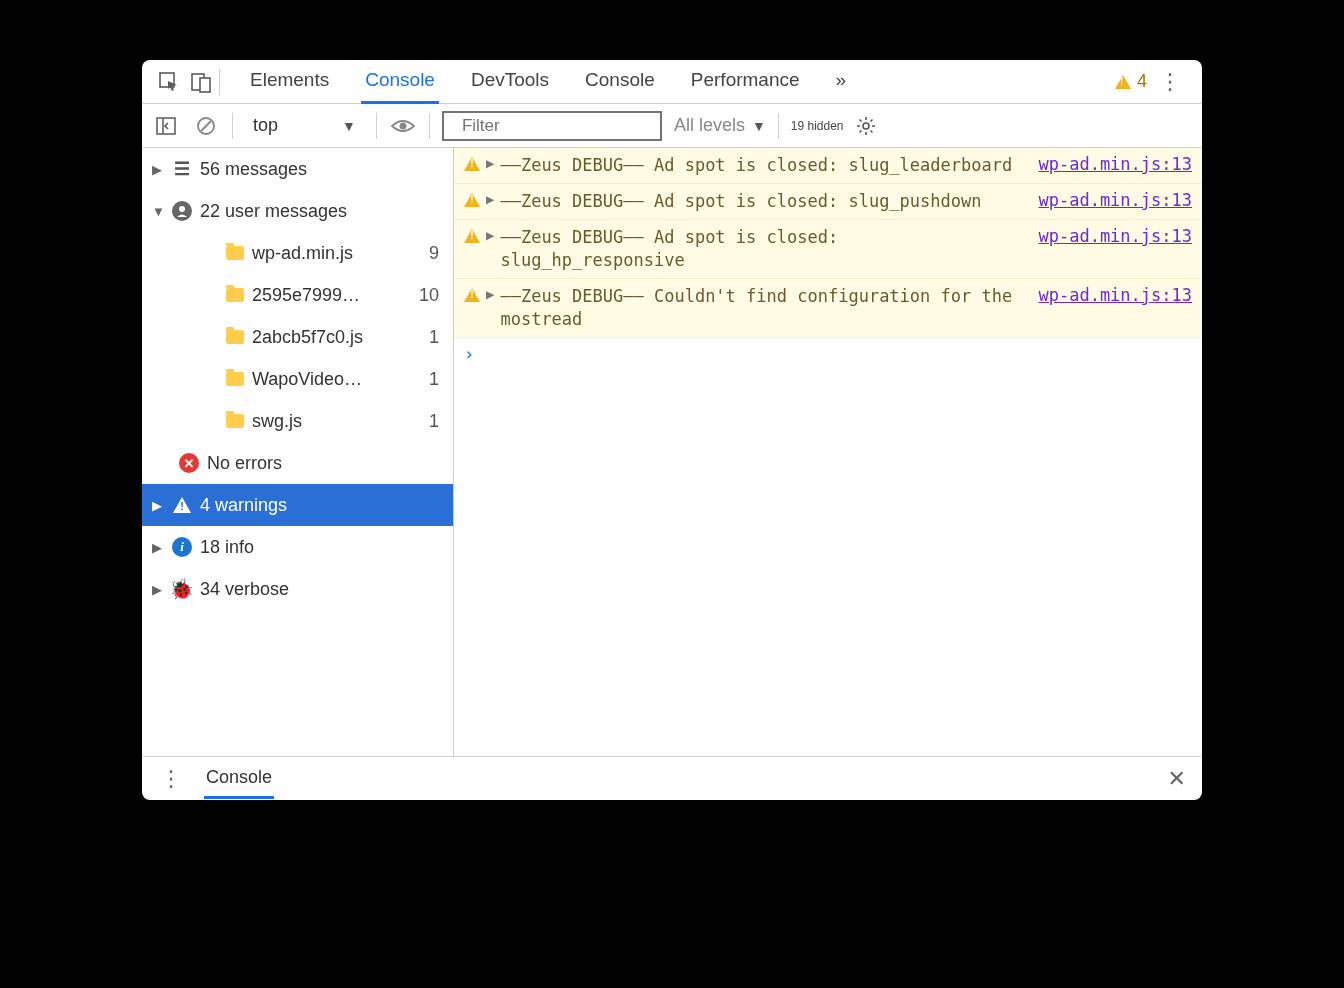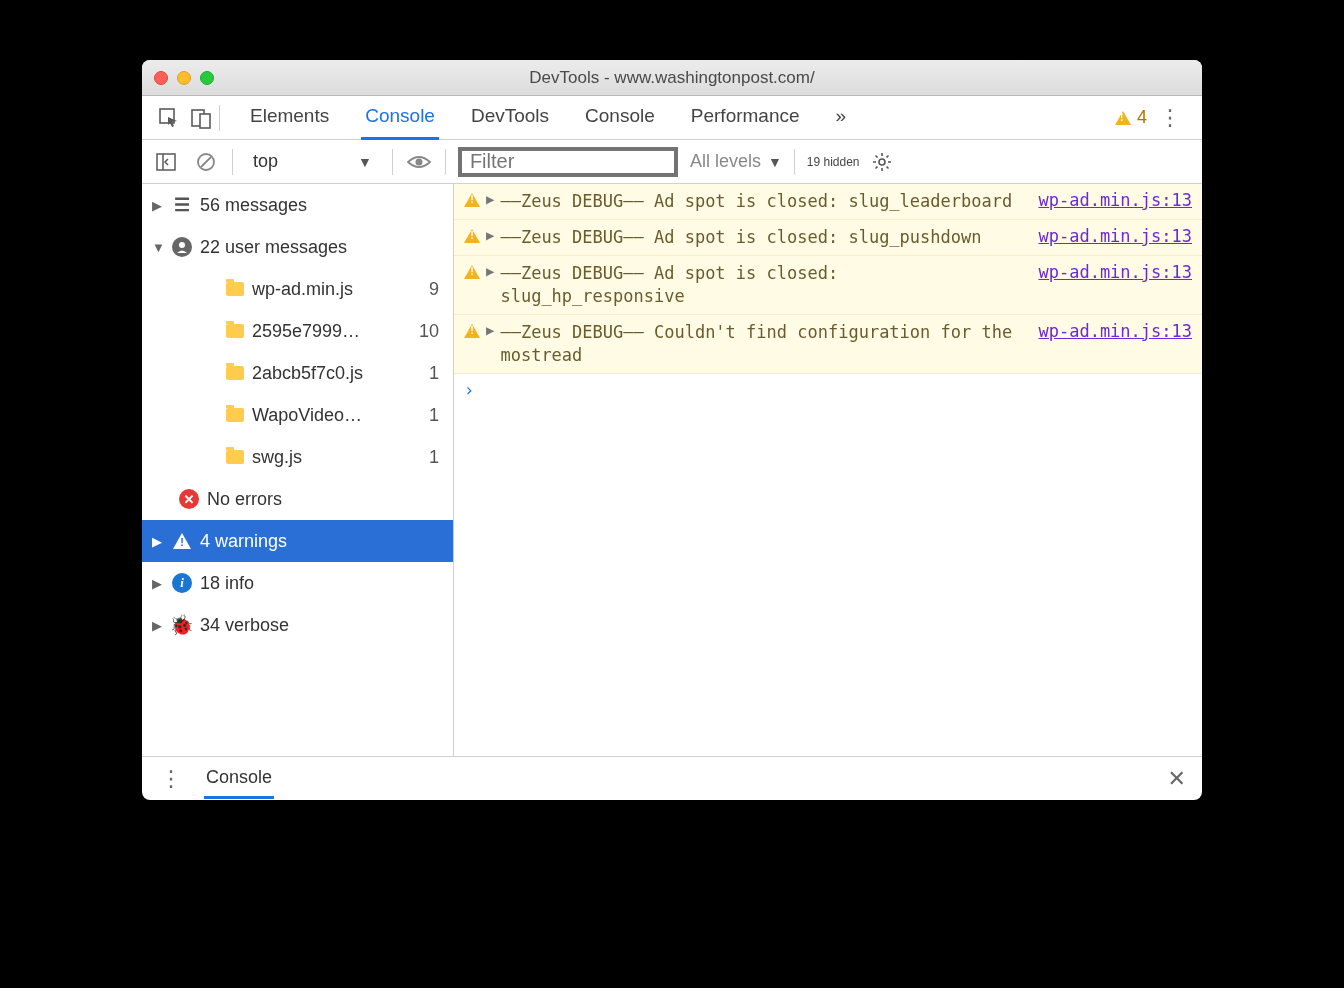--- a/index.html
+++ b/index.html
@@ -57,25 +57,25 @@
 .kebab { font-size:22px; color:#666; padding:0 8px; cursor:pointer; }
 .toolbar {
   height: 44px;
   border-bottom: 1px solid #d0d0d0;
   display:flex;
   align-items:center;
   padding: 0 10px;
   gap: 12px;
 }
 .sep { width:1px; height:26px; background:#d0d0d0; }
-.context-select { display:flex; align-items:center; font-size:18px; color:#333; padding:0 8px; cursor:pointer; gap:80px; }
+.context-select { display:flex; align-items:center; font-size:18px; color:#333; padding:0 8px; cursor:pointer; gap:64px; }
 .chev { font-size:14px; color:#555; }
 .eye { font-size:20px; color:#888; }
 .filter { flex:0 0 220px; }
-.filter input { width:100%; height:30px; font-size:20px; padding:2px 8px; border:4px solid #737373; }
+.filter input { width:100%; height:30px; font-size:17px; padding:2px 18px; border:2px solid #737373; }
 .levels { color:#888; font-size:18px; display:flex; align-items:center; gap:7px; cursor:pointer; }
 .hidden-count { color:#444; font-size:12px; }
 .gear { color:#555; font-size:20px; cursor:pointer; }
 .content { flex:1; display:flex; overflow:hidden; }
 .sidebar { width: 312px; border-right: 1px solid #d0d0d0; background:#fff; font-size:18px; color:#333; overflow:auto; }
 .node { display:flex; align-items:center; height:42px; padding-left:10px; gap:8px; cursor:pointer; }
 .node.indent1 { padding-left: 84px; }
 .node.selected { background:#2a6fd6; color:#fff; }
 .arrow { width:12px; font-size:13px; color:#666; }
 .node.selected .arrow { color:#fff; }
@@ -99,28 +99,20 @@
 .drawer { height:44px; border-top:1px solid #d0d0d0; display:flex; align-items:center; padding:0 10px; gap:14px; }
 .drawer-tab { font-size:18px; color:#333; padding:8px 2px; border-bottom:3px solid #1a73e8; }
 .close-x { margin-left:auto; font-size:22px; color:#666; cursor:pointer; padding:0 6px; }
 .list-icon::before { content:"☰"; }
 svg { display:block; }
 </style>
 </head>
 <body>
 
 <div class="window">
-  <div class="titlebar">
-    <div class="traffic">
-      <div class="dot red"></div>
-      <div class="dot yellow"></div>
-      <div class="dot green"></div>
-    </div>
-    <div class="title">DevTools - www.washingtonpost.com/</div>
-  </div>
 
   <div class="tabbar">
     <div class="iconbtn">
       <svg width="22" height="22" viewBox="0 0 22 22">
           <rect x="2" y="2" width="14" height="14" fill="none" stroke="#5a5a5a" stroke-width="1.6"></rect>
           <path d="M10 10 L19 14 L14 15 L16 19 L14 20 L12 16 L10 18 Z" fill="#5a5a5a"></path>
         </svg>
     </div>
     <div class="iconbtn">
       <svg width="22" height="22" viewBox="0 0 22 22">

